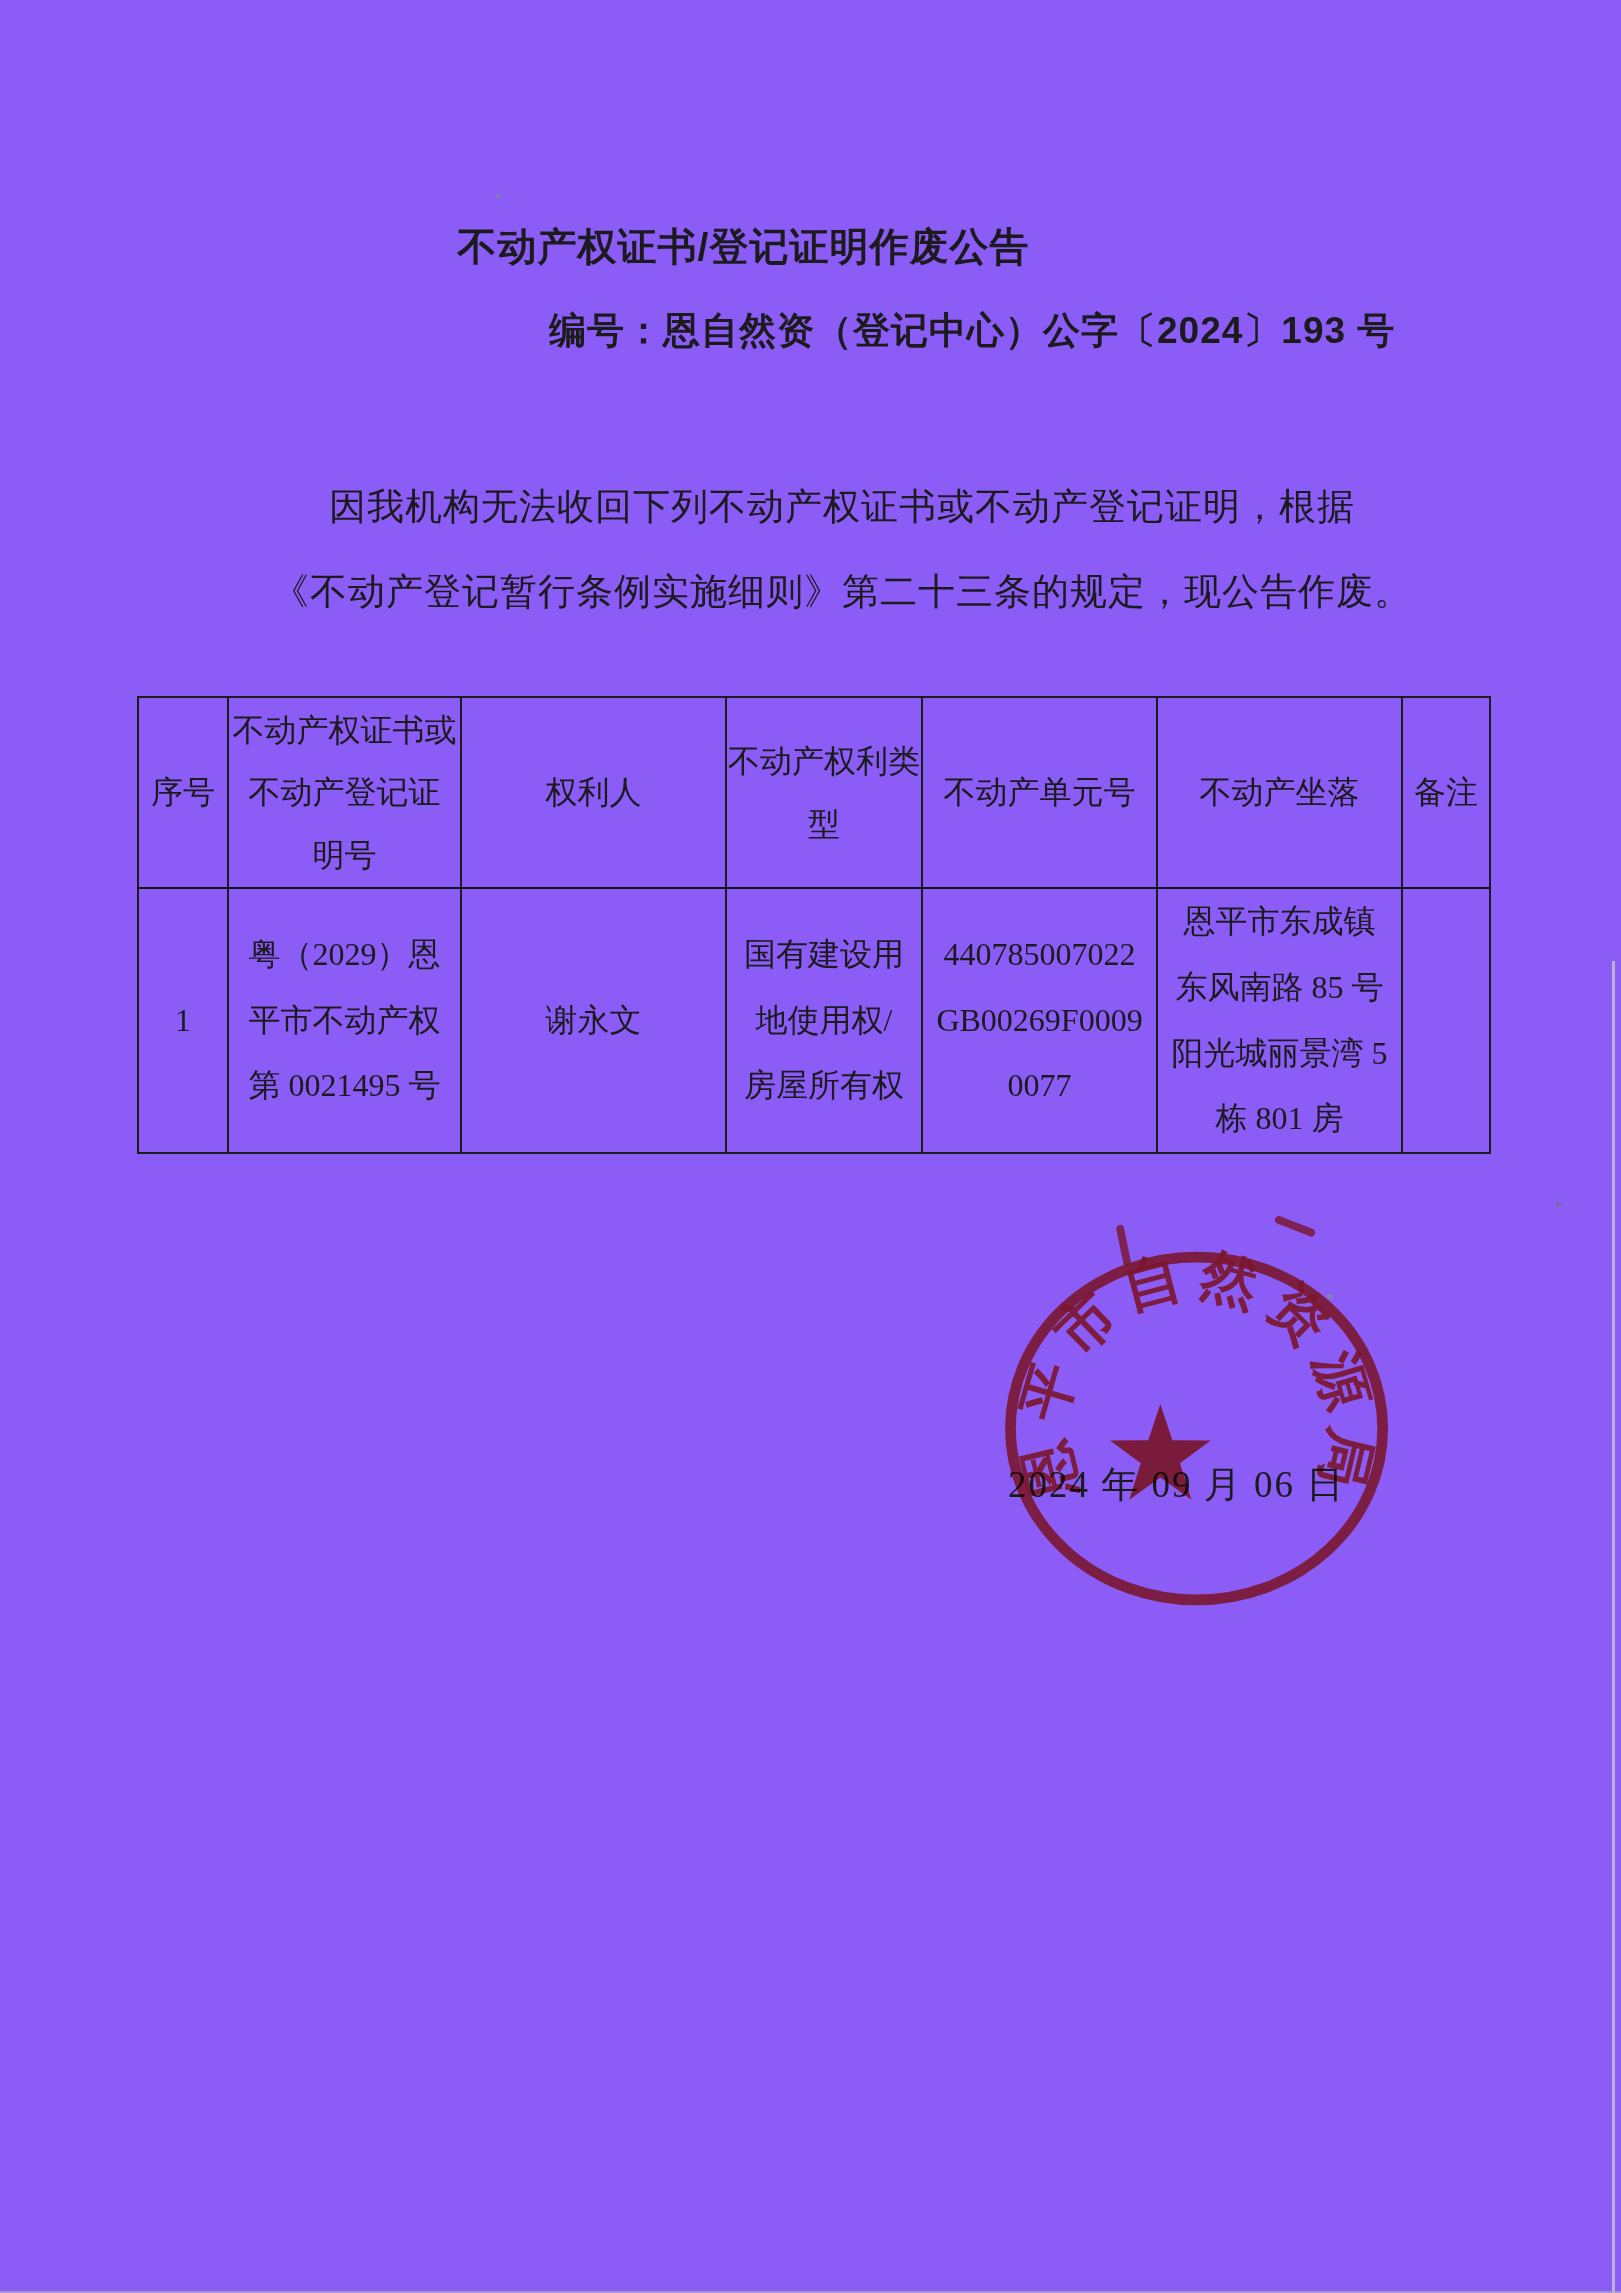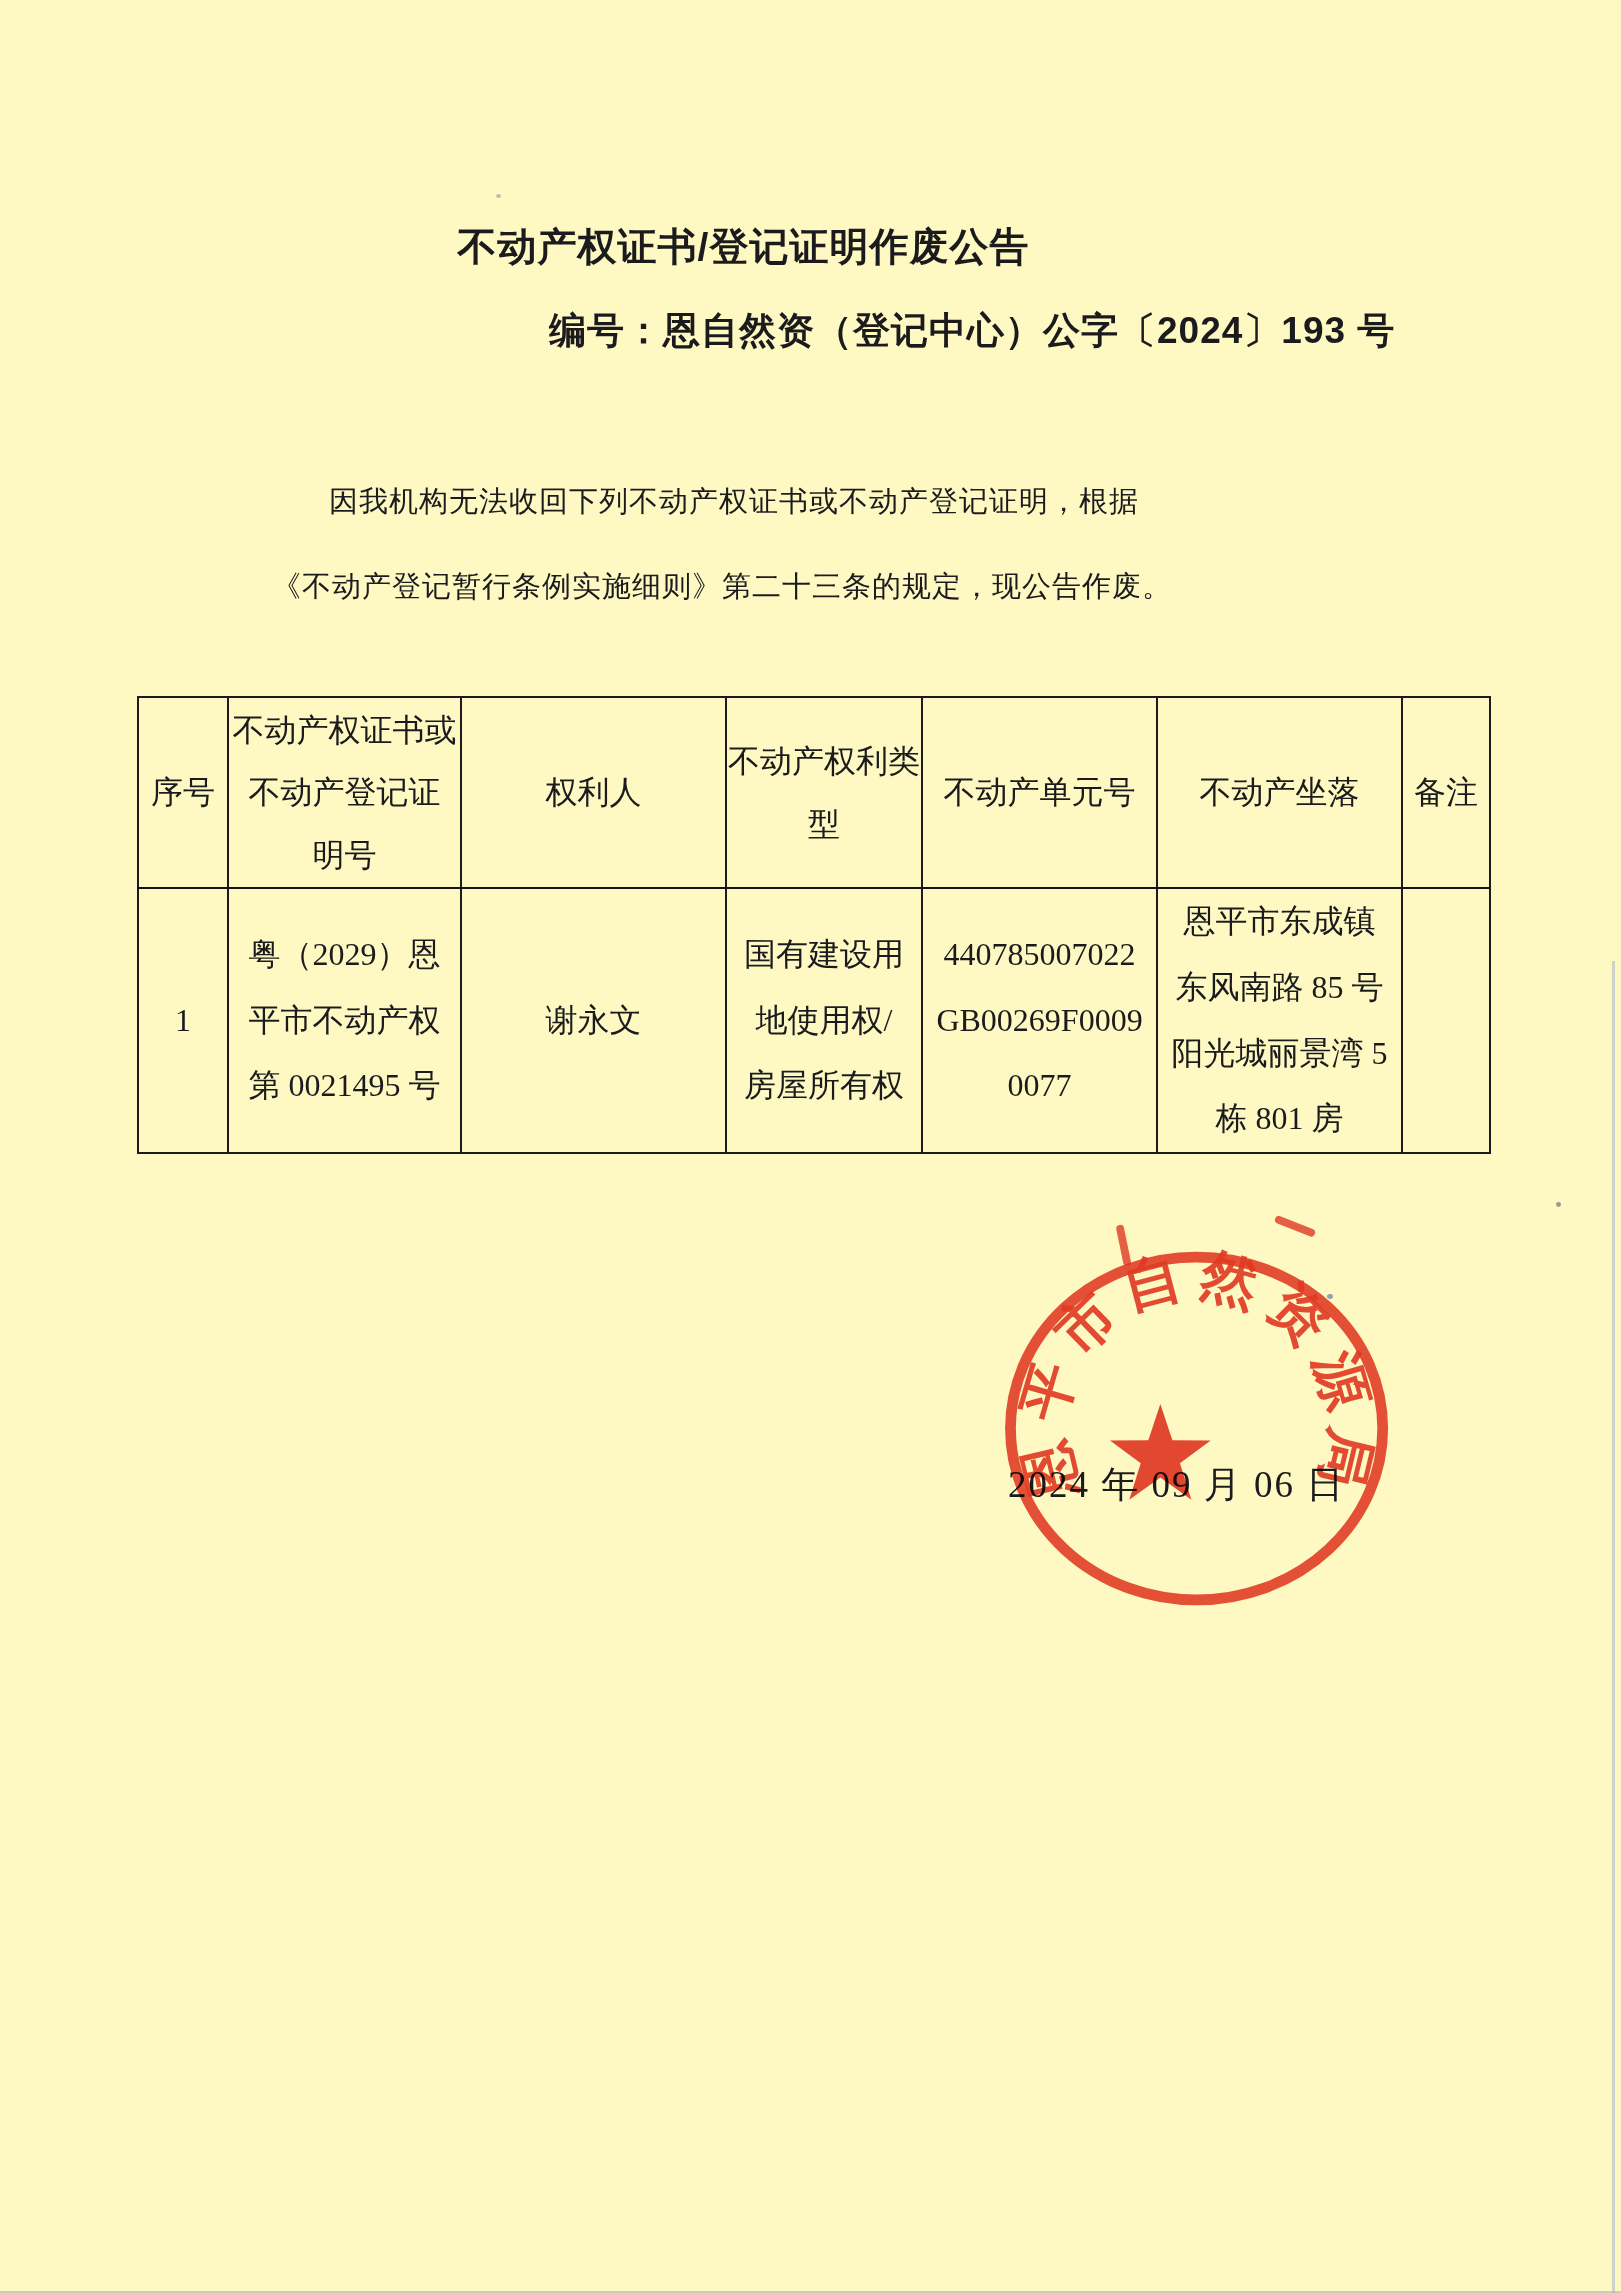--- a/index.html
+++ b/index.html
@@ -1,36 +1,36 @@
 <!DOCTYPE html>
 <html style="--stamp-color: #e03a2c;"><head>
 <meta charset="utf-8">
 <style>
   html,body{margin:0;padding:0;background:#e8eaec;}
   .page{
     position:relative;
     width:1621px;height:2294px;
-    background:#fef9c3;
+    background:#8b5cf6;
     overflow:hidden;
     font-family:"Liberation Serif","DejaVu Serif",serif;
     color:#1b1b1d;
   }
   .doc-title{
     position:absolute;left:-67px;top:220px;width:1621px;
     text-align:center;
     font-family:"Liberation Sans","DejaVu Sans",sans-serif;
     font-weight:bold;font-size:39px;letter-spacing:1px;
   }
   .doc-number{
     position:absolute;left:549px;top:306px;
     font-family:"Liberation Sans","DejaVu Sans",sans-serif;
     font-weight:bold;font-size:37px;letter-spacing:1px;
     white-space:nowrap;
   }
-  .body-line{position:absolute;font-size:29px;letter-spacing:1px;white-space:nowrap;}
+  .body-line{position:absolute;font-size:37px;letter-spacing:1px;white-space:nowrap;}
   .body-line.l1{left:329px;top:482px;}
   .body-line.l2{left:272px;top:567px;font-family:Liberation Serif, serif;}
 
   table.cert-table{
     position:absolute;left:137px;top:696px;
     width:1353px;height:456px;
     border-collapse:collapse;table-layout:fixed;
     font-size:32px;
   }
   .cert-table th,.cert-table td{

